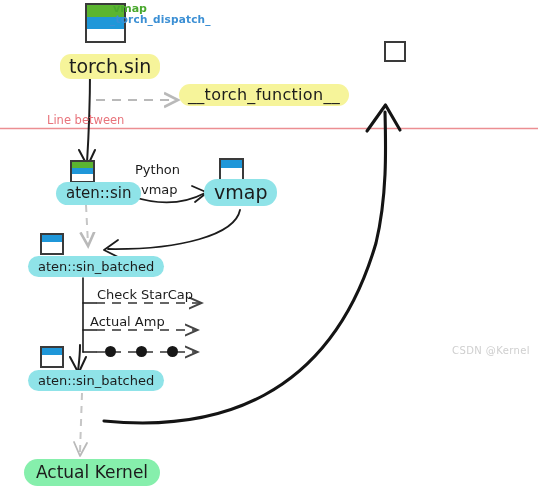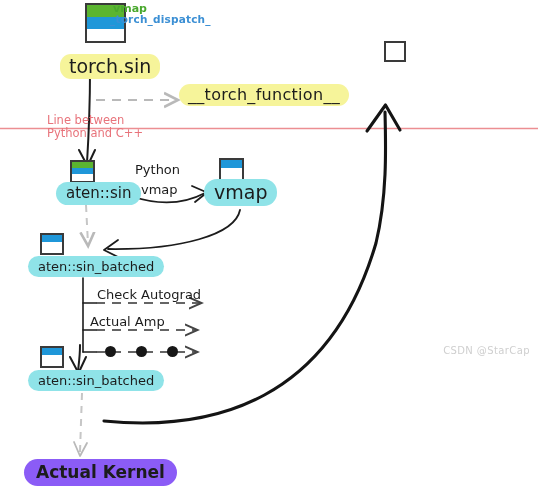--- a/index.html
+++ b/index.html
@@ -6,21 +6,21 @@
   body{width:538px;height:500px;position:relative;overflow:hidden;
        font-family:"DejaVu Sans", sans-serif;}
   #stage{position:absolute;left:0;top:0;width:538px;height:362px;}
   .svg-layer{position:absolute;left:0;top:0;width:538px;height:500px;pointer-events:none;}
 
   
   .node{position:absolute;white-space:nowrap;font-family:"DejaVu Sans", sans-serif;
         color:#1c1c1c;line-height:1;}
   .hl-yellow{background:#f6f49a;border-radius:11px;padding:3px 9px;}
   .hl-cyan{background:#8fe3e8;border-radius:13px;padding:4px 10px;text-align:center;}
-  .hl-orange{background:#8b5cf6;border-radius:14px;padding:5px 12px;font-weight:bold;}
+  .hl-orange{background:#86efac;border-radius:14px;padding:5px 12px;}
 
   #n-torch-sin{left:60px;top:54px;font-size:19px;text-align:right;}
   #n-torch-function{left:179px;top:84px;font-size:16px;letter-spacing:.3px;}
   #n-torch-dispatch{left:317px;top:84px;font-size:16px;letter-spacing:.3px;}
   #n-aten-sin{left:56px;top:182px;font-size:15px;}
   #n-vmap{left:204px;top:179px;font-size:19px;}
   #n-aten-sin-batched-1{left:28px;top:256px;font-size:13px;}
   #n-aten-sin-batched-2{left:28px;top:370px;font-size:13px;}
   #n-actual-kernel{left:24px;top:459px;font-size:17px;}
 
@@ -156,27 +156,26 @@
   <div class="node hl-cyan" id="n-vmap">vmap</div>
 
   <div class="node hl-cyan" id="n-aten-sin-batched-1">aten::sin_batched</div>
 
   <div class="node hl-cyan" id="n-aten-sin-batched-2">aten::sin_batched</div>
 
   <div class="node hl-orange" id="n-actual-kernel">Actual Kernel</div>
 
   <div class="arrow-label" id="lbl-check-vmap-1">Python</div>
   <div class="arrow-label" id="lbl-check-vmap-2">vmap</div>
-  <div class="arrow-label" id="lbl-check-autograd">Check  Autograd</div>
+  <div class="arrow-label" id="lbl-check-autograd">Check  StarCap</div>
   <div class="arrow-label" id="lbl-check-amp">Actual  Amp</div>
 
   <div class="dot" style="left:105px;top:346px;"></div>
   <div class="dot" style="left:136px;top:346px;"></div>
   <div class="dot" style="left:167px;top:346px;"></div>
 
   <div id="red-note">
     <div>Line between</div>
-    <div>Python and C++</div>
   </div>
 
-  <div id="watermark">CSDN @StarCap</div>
+  <div id="watermark">CSDN @Kernel</div>
 
 </div>
 
 </body></html>

